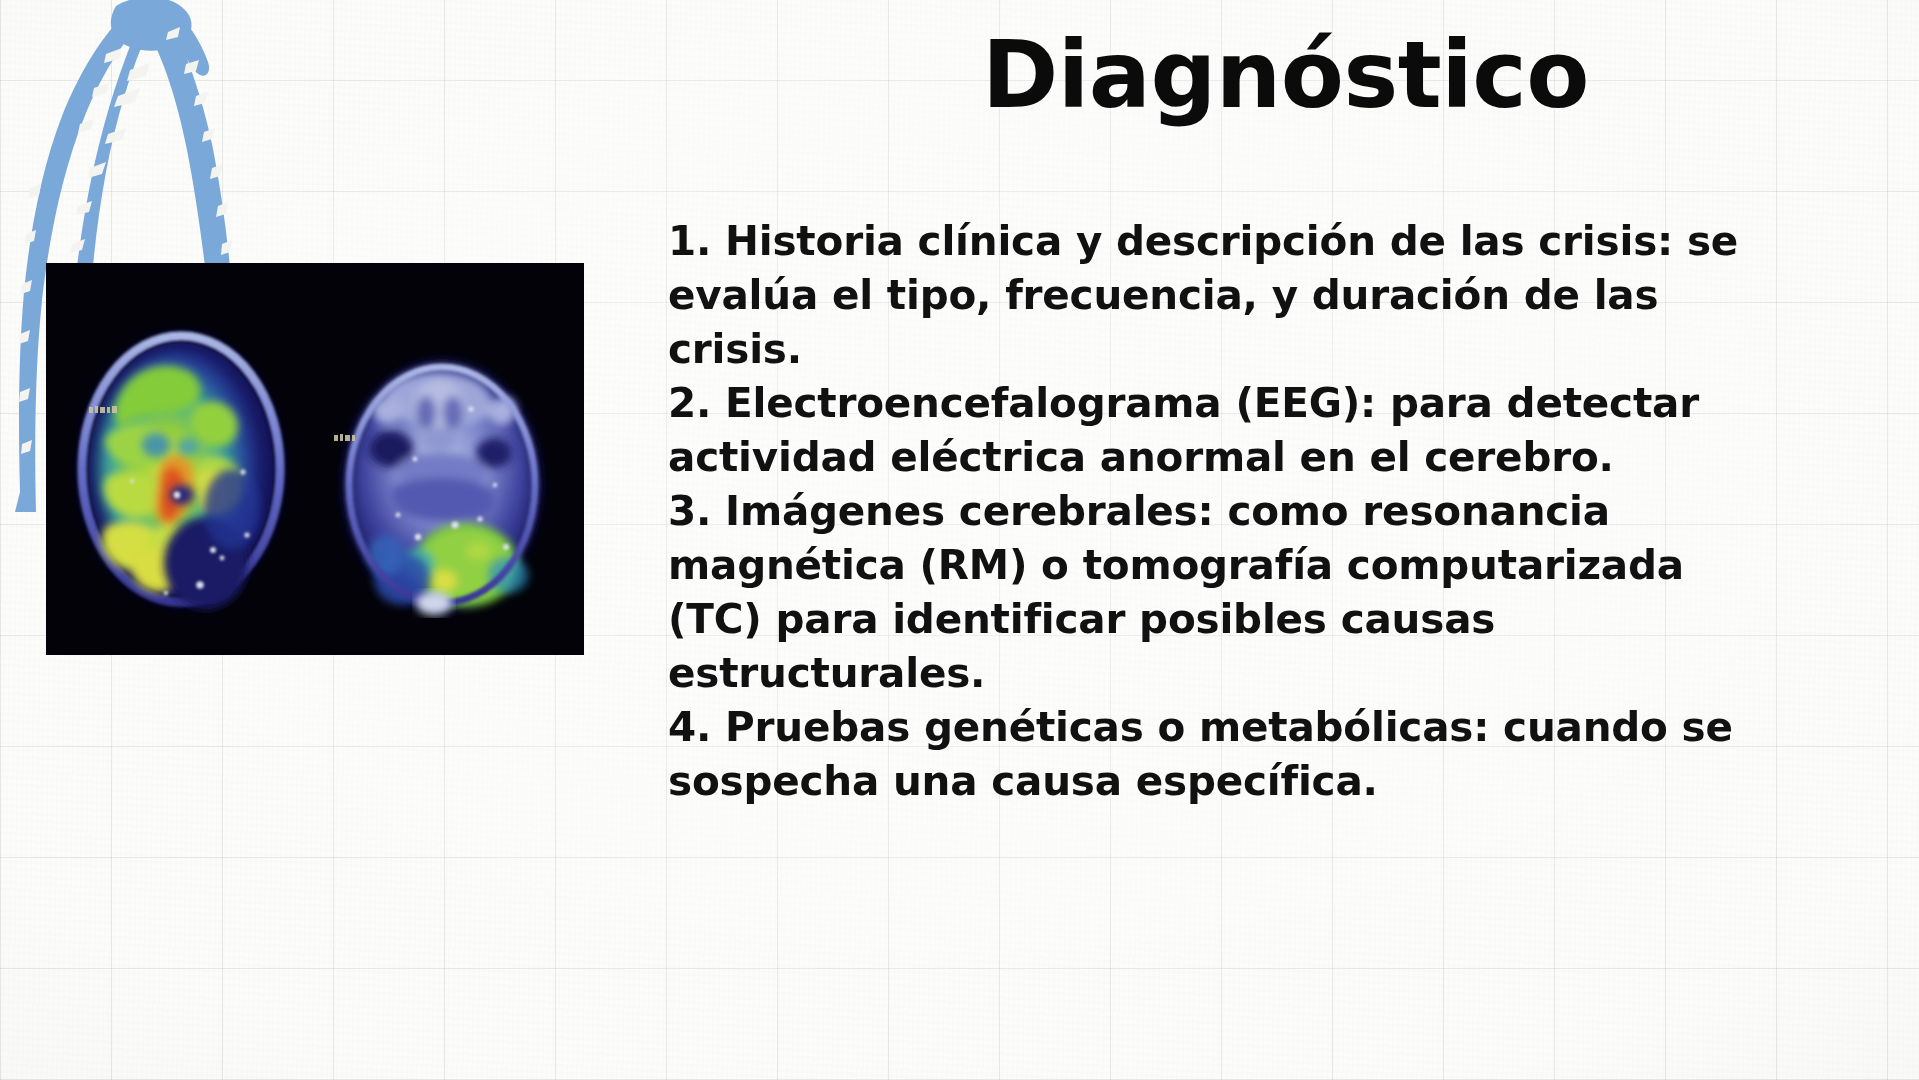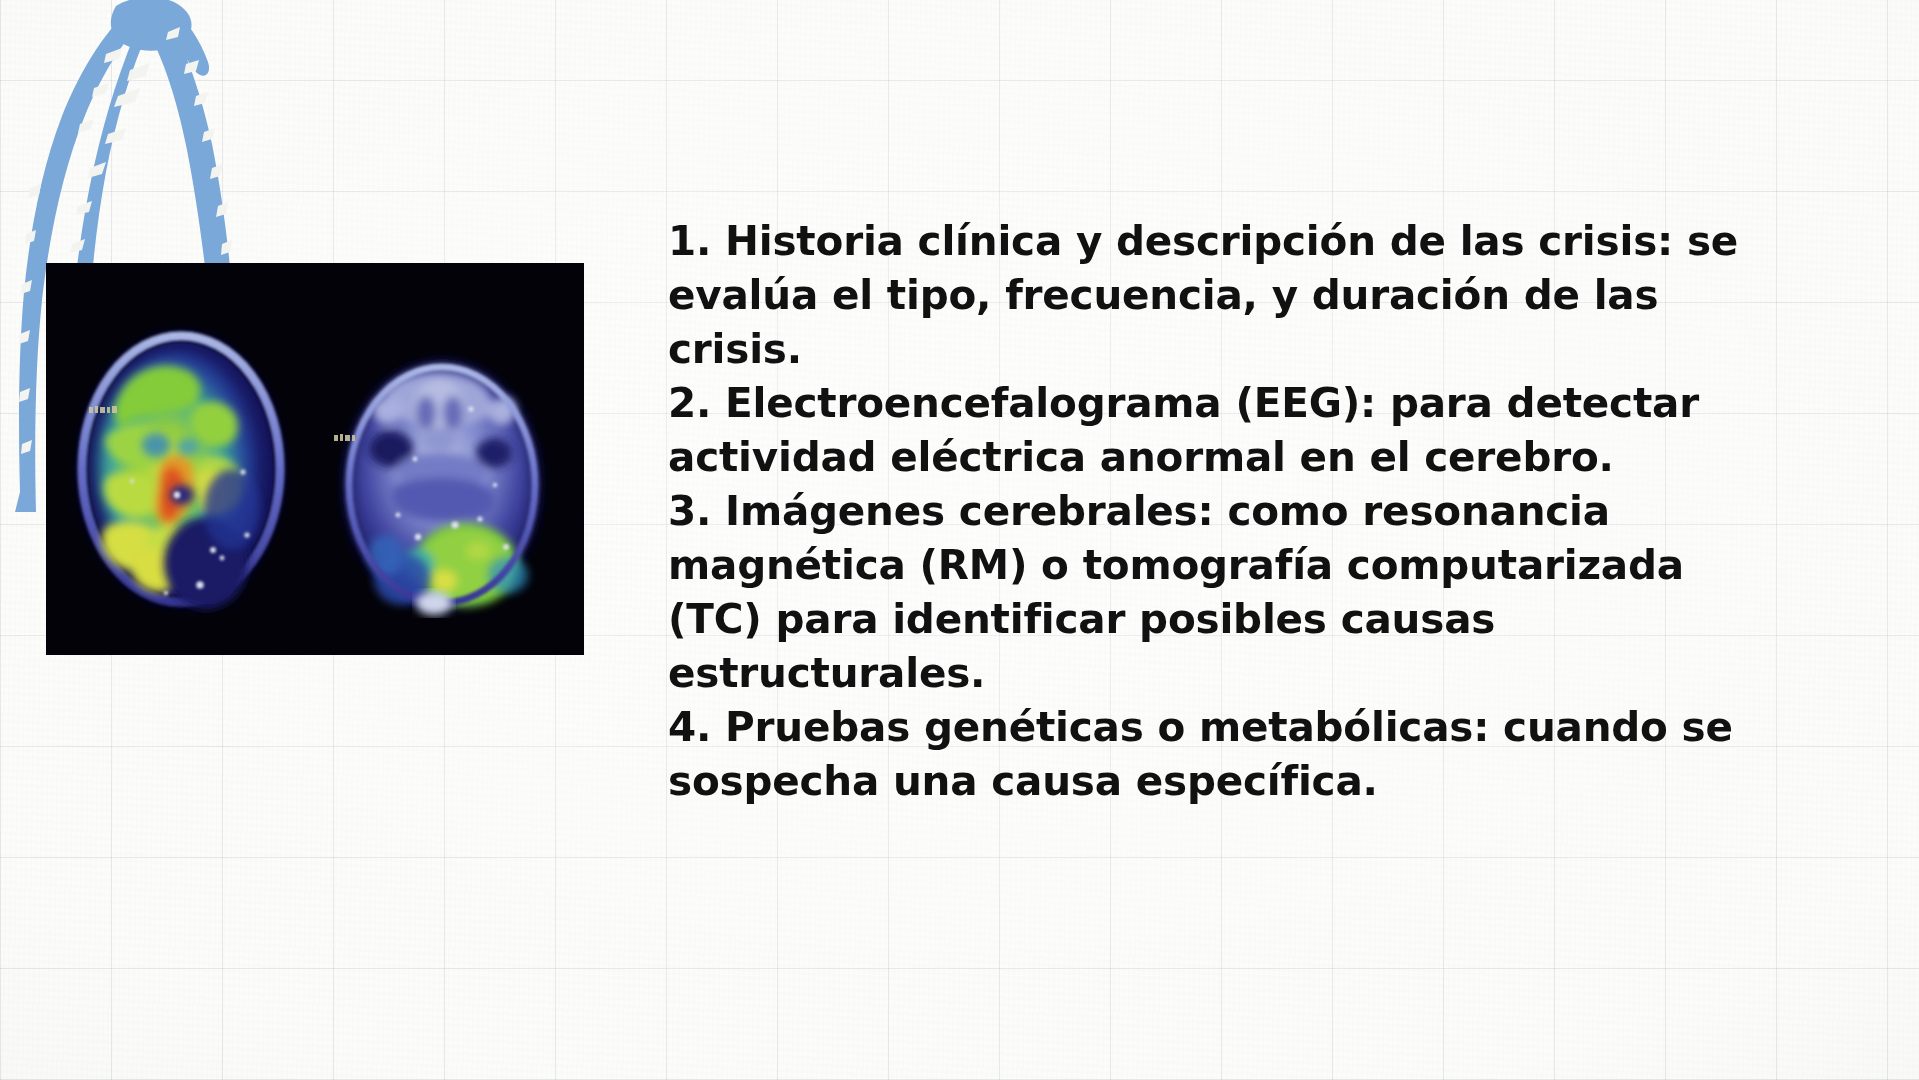--- a/index.html
+++ b/index.html
@@ -361,20 +361,23 @@
           <rect x="294" y="171" width="3" height="7"></rect>
           <rect x="299" y="172" width="5" height="6"></rect>
           <rect x="306" y="172" width="3" height="6"></rect>
         </g>
       </g>
 
       <rect x="0" y="0" width="538" height="392" fill="#000010" opacity="0.07"></rect>
     </svg>
   </div>
 
+  <div class="title">
+    <span class="title-inner">Diagnóstico</span>
+  </div>
 
   <div class="body-block">
     <span class="body-line">1. Historia clínica y descripción de las crisis: se</span>
     <span class="body-line">evalúa el tipo, frecuencia, y duración de las</span>
     <span class="body-line">crisis.</span>
     <span class="body-line">2. Electroencefalograma (EEG): para detectar</span>
     <span class="body-line">actividad eléctrica anormal en el cerebro.</span>
     <span class="body-line">3. Imágenes cerebrales: como resonancia</span>
     <span class="body-line">magnética (RM) o tomografía computarizada</span>
     <span class="body-line">(TC) para identificar posibles causas</span>

